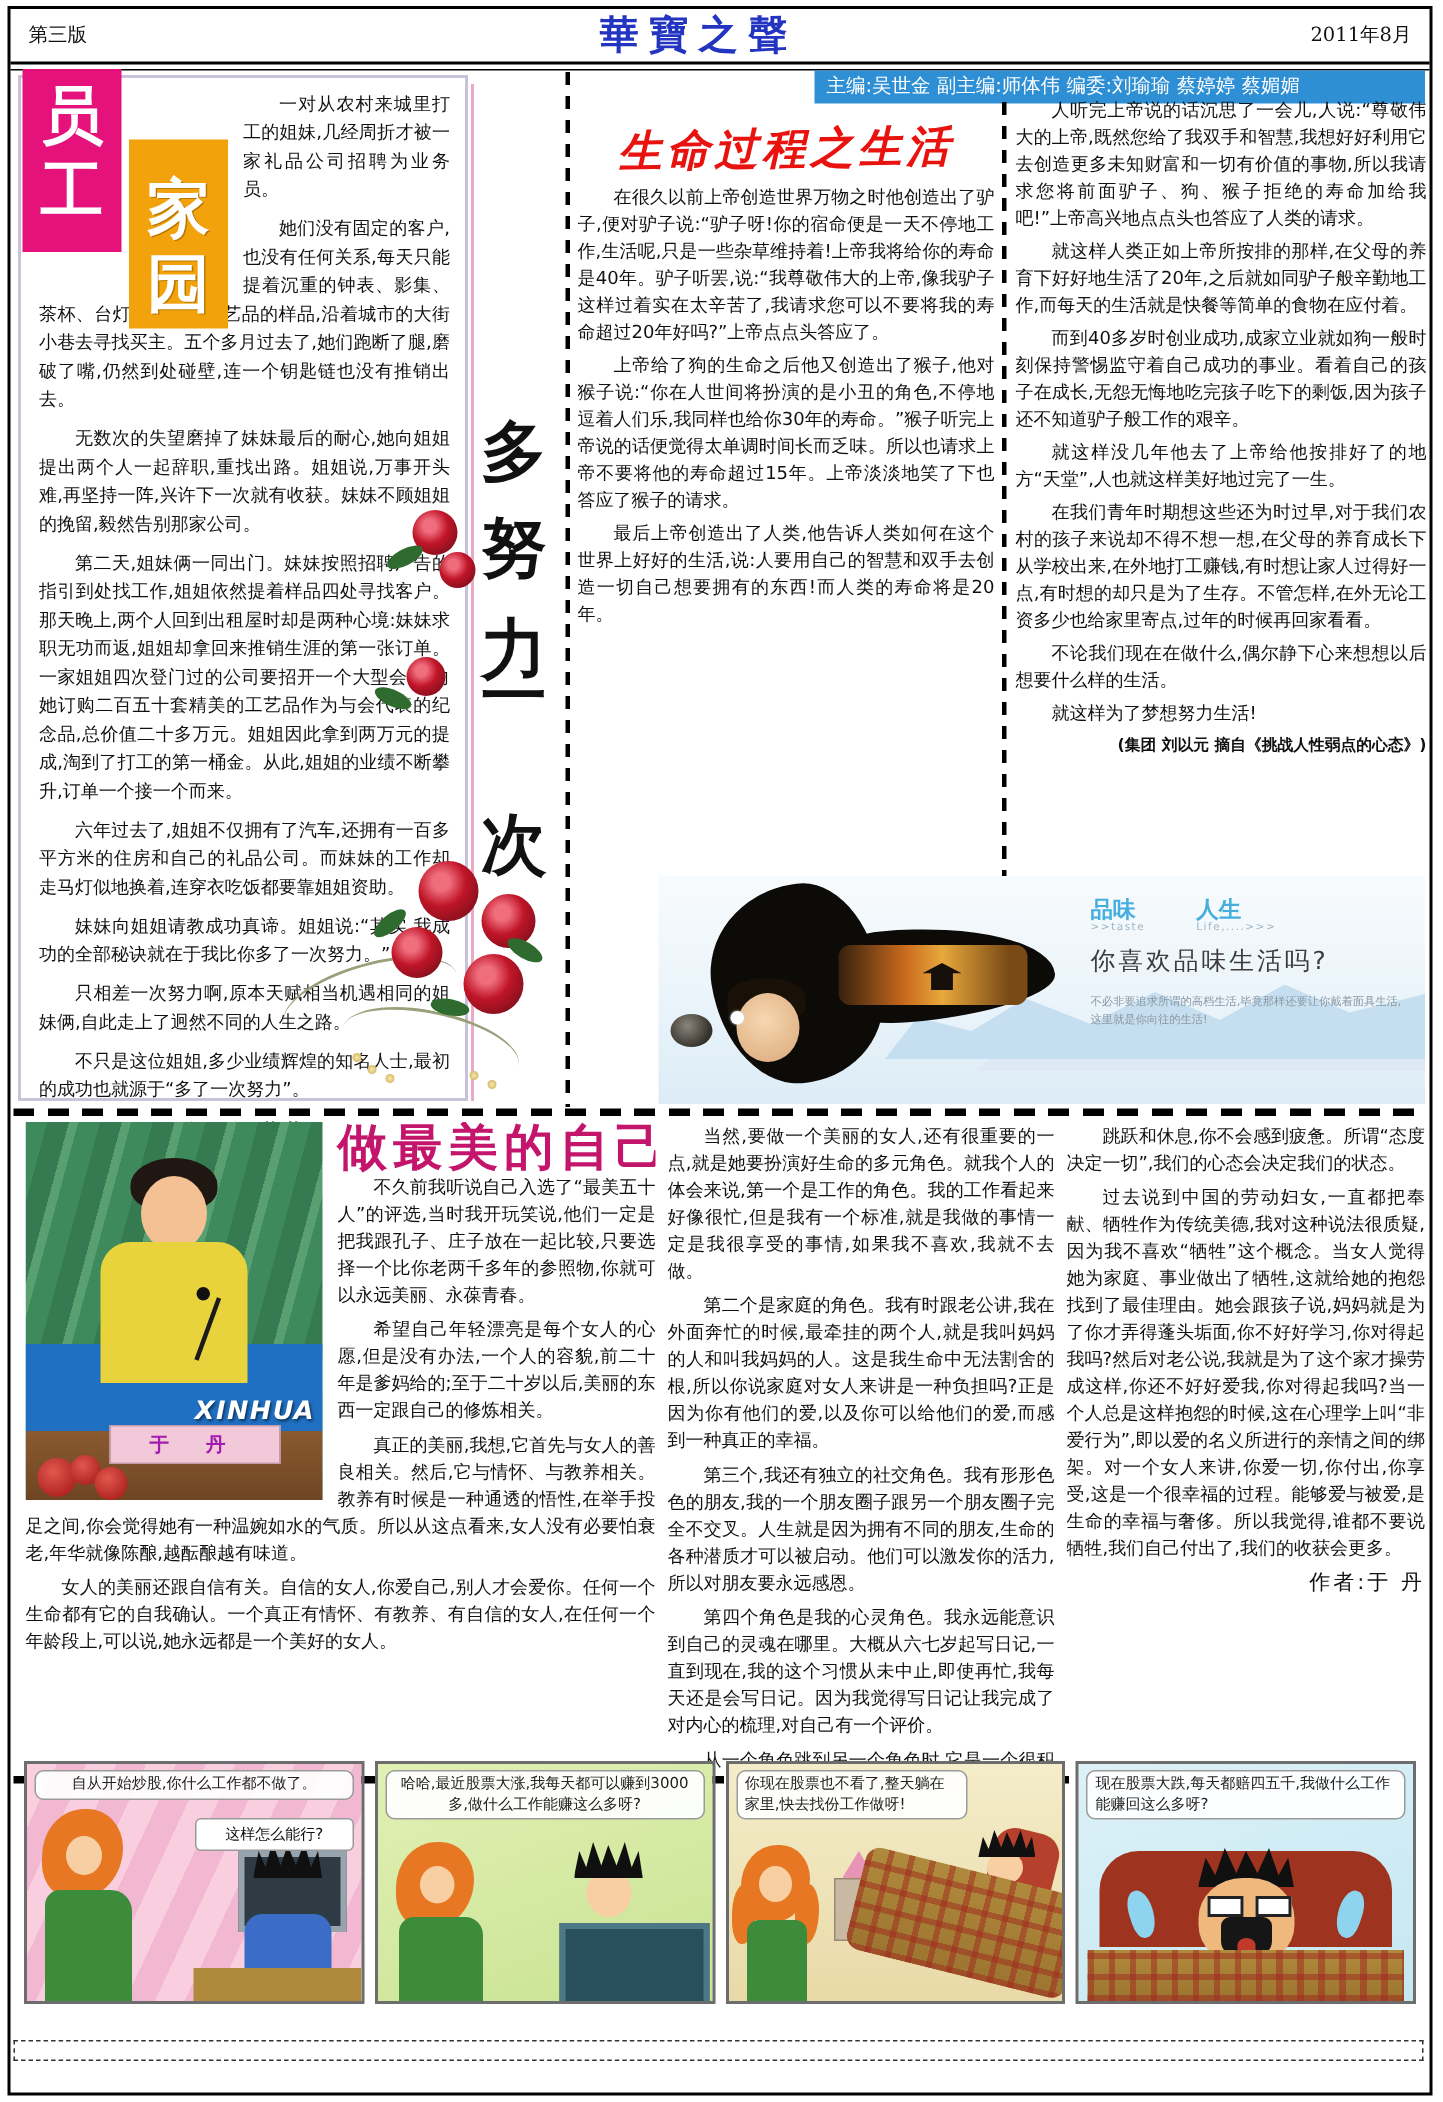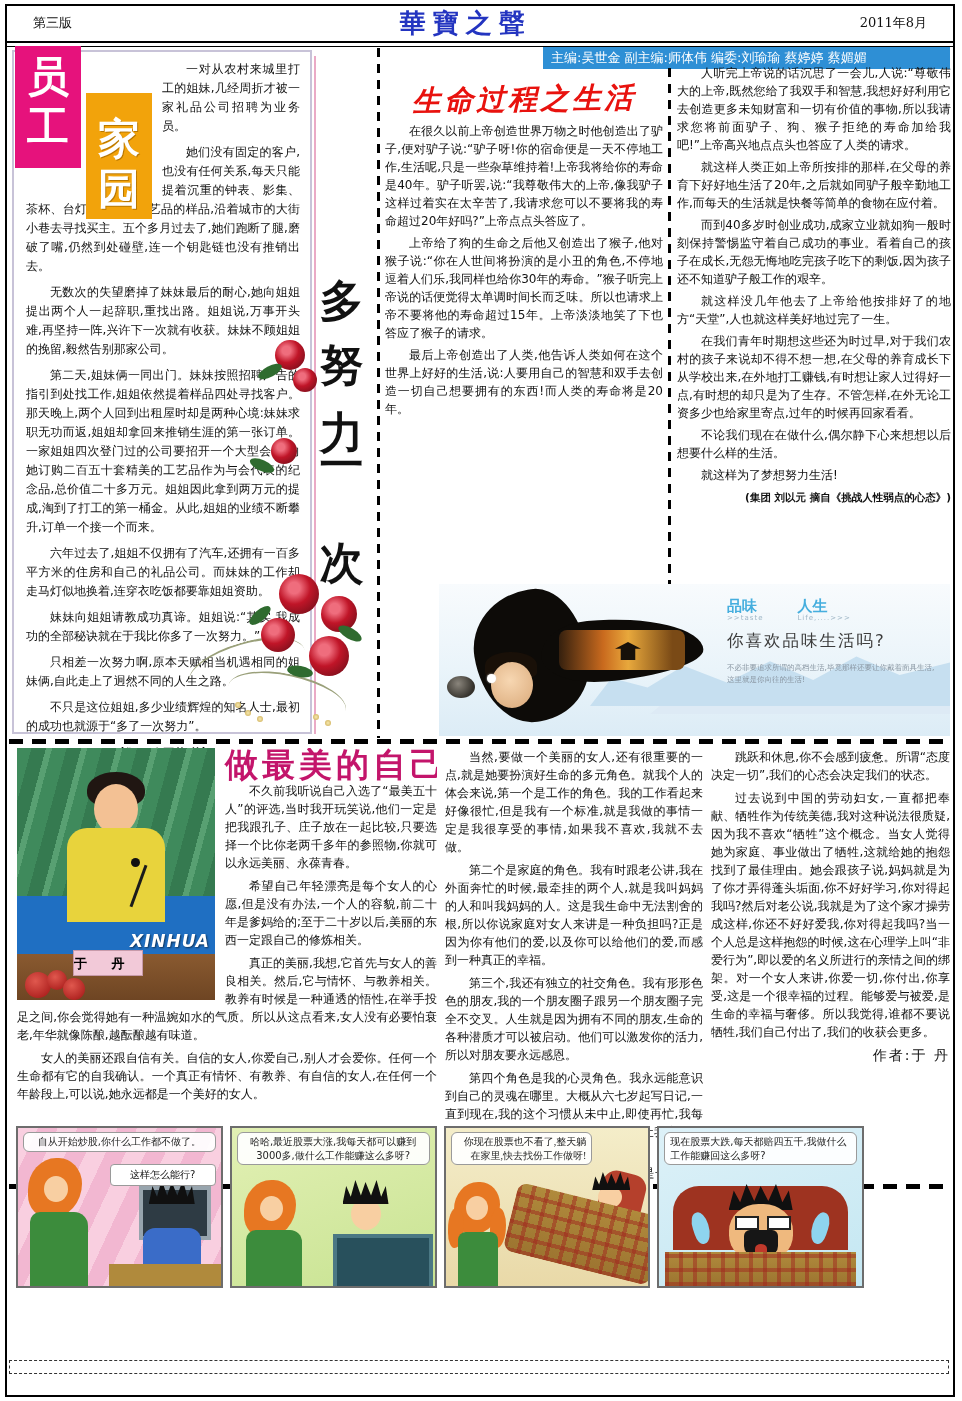--- a/index.html
+++ b/index.html
@@ -1,20 +1,20 @@
 <!DOCTYPE html>
 <html><head>
 <meta charset="utf-8">
 <style>
   html,body{margin:0;padding:0;background:#fff;}
   body{position:relative;width:962px;height:1401px;font-family:"DejaVu Sans","Liberation Sans",sans-serif;color:#111;overflow:hidden;}
   .page{position:absolute;left:5px;top:4px;width:946px;height:1389px;border:2px solid #000;background:#fff;}
 
   
-  .masthead{position:absolute;left:0;top:0;right:0;height:34px;display:flex;align-items:center;justify-content:space-between;padding:0 26px;}
+  .masthead{position:absolute;left:0;top:0;right:0;height:34px;display:flex;align-items:center;justify-content:space-between;padding:0 12px;}
   .edition,.date{font-size:13px;font-family:"DejaVu Serif","Liberation Serif",serif;}
   .paper-title{font-size:26px;font-weight:bold;color:#2334c0;letter-spacing:7px;font-family:"DejaVu Serif","Liberation Serif",serif;}
   .head-rule{position:absolute;left:0;right:0;top:35px;height:3px;border-top:2px solid #000;border-bottom:1px solid #000;}
 
   
   .editor-bar{position:absolute;left:536px;top:41px;width:407px;height:22px;background:#2e8fd5;color:#fff;font-size:13px;line-height:22px;padding-left:8px;box-sizing:border-box;white-space:nowrap;}
 
   
   .vdash{position:absolute;width:3px;background:repeating-linear-gradient(180deg,#000 0 9px,transparent 9px 16px);}
   .hdash{position:absolute;height:5px;background:repeating-linear-gradient(90deg,#000 0 14px,transparent 14px 23px);}
@@ -77,26 +77,26 @@
 
   
   .photo{float:left;width:198px;height:252px;margin:0 10px 4px 0;position:relative;overflow:hidden;background:repeating-linear-gradient(105deg,#3f8a5c 0 14px,#357a50 14px 28px,#58a072 28px 34px);}
   .ph-blue{position:absolute;left:0;right:0;top:148px;height:58px;background:#1f6fc2;}
   .ph-table{position:absolute;left:0;right:0;bottom:0;height:46px;background:linear-gradient(#8a5a30,#6e4523);}
   .ph-hair{position:absolute;left:70px;top:24px;width:58px;height:36px;border-radius:50% 50% 42% 42%;background:#201612;}
   .ph-head{position:absolute;left:77px;top:36px;width:44px;height:50px;border-radius:50%;background:#f3c194;}
   .ph-body{position:absolute;left:50px;top:80px;width:98px;height:94px;border-radius:20px 20px 0 0;background:#e8d33c;}
   .ph-mic{position:absolute;left:120px;top:116px;width:3px;height:44px;background:#1b1b1b;transform:rotate(20deg);}
   .ph-micball{position:absolute;left:114px;top:110px;width:9px;height:9px;border-radius:50%;background:#111;}
-  .ph-plate{position:absolute;left:56px;bottom:24px;width:70px;height:26px;background:#f2c9d8;border:1px solid #c79aa9;color:#000000;font-size:13px;font-weight:bold;line-height:26px;letter-spacing:10px;box-sizing:border-box;}
+  .ph-plate{position:absolute;left:56px;bottom:24px;width:114px;height:26px;background:#f2c9d8;border:1px solid #c79aa9;color:#a21caf;font-size:13px;font-weight:bold;text-align:center;line-height:26px;letter-spacing:10px;box-sizing:border-box;}
   .ph-flower{position:absolute;border-radius:50%;background:radial-gradient(circle at 40% 35%,#e0584e,#a01212);}
   .ph-watermark{position:absolute;right:5px;bottom:50px;color:#fff;font-style:italic;font-weight:bold;font-size:17px;letter-spacing:1px;text-shadow:1px 1px 2px rgba(0,0,0,.55);}
 
   
-  .comic-row{position:absolute;left:9px;top:1120px;width:848px;height:162px;display:flex;gap:7px;}
+  .comic-row{position:absolute;left:9px;top:1168px;width:928px;height:162px;display:flex;gap:7px;}
   .panel{flex:1;border:2px solid #6d6d6d;position:relative;overflow:hidden;background:#fff;}
   .dialog{position:relative;z-index:5;margin:4px 5px 0 5px;background:rgba(255,255,255,.93);border:1px solid #9a9a9a;border-radius:6px;padding:2px 5px;font-size:10px;line-height:1.35;color:#222;text-align:center;}
   .bubble2{position:absolute;z-index:5;right:5px;top:36px;width:96px;background:#fff;border:1px solid #9a9a9a;border-radius:4px;padding:3px 4px;font-size:10px;text-align:center;}
   .p1bg{background:repeating-linear-gradient(115deg,#f9cfe0 0 18px,#f2b7d1 18px 36px);}
   .p2bg{background:linear-gradient(160deg,#e2f0b4,#c8e392);}
   .p3bg{background:linear-gradient(#f4edc9,#e9d9a8);}
   .p4bg{background:linear-gradient(160deg,#ddf1f8,#c4e7f2);}
   .shape{position:absolute;}
   .hairF{background:#e77722;border-radius:55% 45% 60% 40%;}
   .faceF{background:#f8cfa2;border-radius:50%;}
@@ -267,21 +267,21 @@
       <div class="dialog">哈哈,最近股票大涨,我每天都可以赚到3000多,做什么工作能赚这么多呀?</div>
       <i class="shape hairF" style="left:12px;top:52px;width:52px;height:58px;"></i>
       <i class="shape faceF" style="left:28px;top:68px;width:23px;height:25px;"></i>
       <i class="shape" style="left:14px;top:102px;width:56px;height:60px;background:#3c8c3c;border-radius:10px 12px 0 0;"></i>
       <i class="shape faceF" style="right:54px;top:70px;width:30px;height:32px;"></i>
       <i class="shape spiky" style="right:46px;top:52px;"></i>
       <i class="shape" style="right:2px;top:106px;width:92px;height:56px;background:#28505c;border:4px solid #4b7884;"></i>
     </div>
 
     <div class="panel p3bg">
-      <div class="dialog" style="width:64%;margin-right:auto;text-align:right;font-family:Liberation Serif, serif;">你现在股票也不看了,整天躺在家里,快去找份工作做呀!</div>
+      <div class="dialog" style="width:64%;margin-right:auto;text-align:left;">你现在股票也不看了,整天躺在家里,快去找份工作做呀!</div>
       <i class="shape hairF" style="left:8px;top:54px;width:46px;height:52px;"></i>
       <i class="shape hairF" style="left:2px;top:80px;width:16px;height:40px;"></i>
       <i class="shape hairF" style="left:44px;top:80px;width:16px;height:40px;"></i>
       <i class="shape faceF" style="left:20px;top:68px;width:22px;height:24px;"></i>
       <i class="shape" style="left:12px;top:104px;width:40px;height:58px;background:#3c8c3c;border-radius:8px 8px 0 0;"></i>
       <i class="shape" style="left:70px;top:76px;width:34px;height:40px;background:#c9b9a2;border:1px solid #9a8a70;"></i>
       <i class="shape" style="left:76px;top:58px;width:22px;height:18px;background:#e895b5;clip-path:polygon(50% 0,100% 100%,0 100%);"></i>
       <i class="shape" style="right:6px;top:44px;width:44px;height:64px;background:#b5402c;border-radius:14px 14px 4px 4px;transform:rotate(14deg);"></i>
       <i class="shape faceF" style="right:26px;top:58px;width:24px;height:22px;"></i>
       <i class="shape spiky" style="right:18px;top:44px;width:38px;height:18px;"></i>

